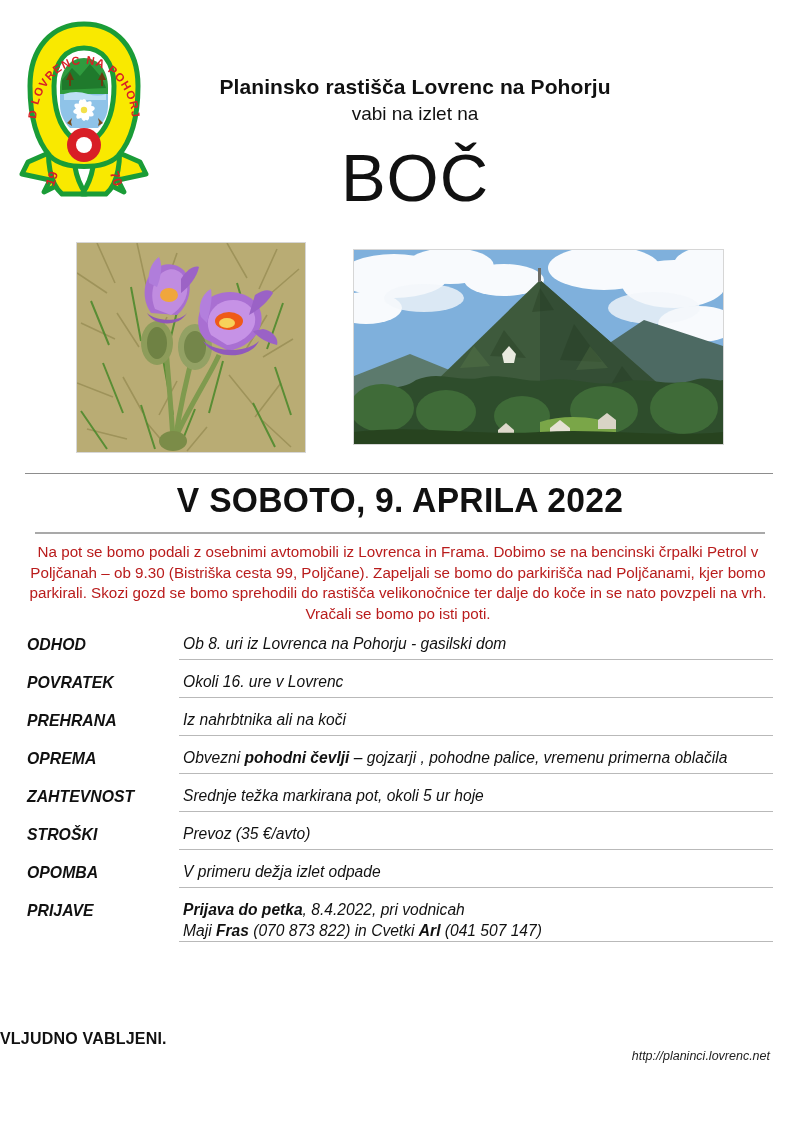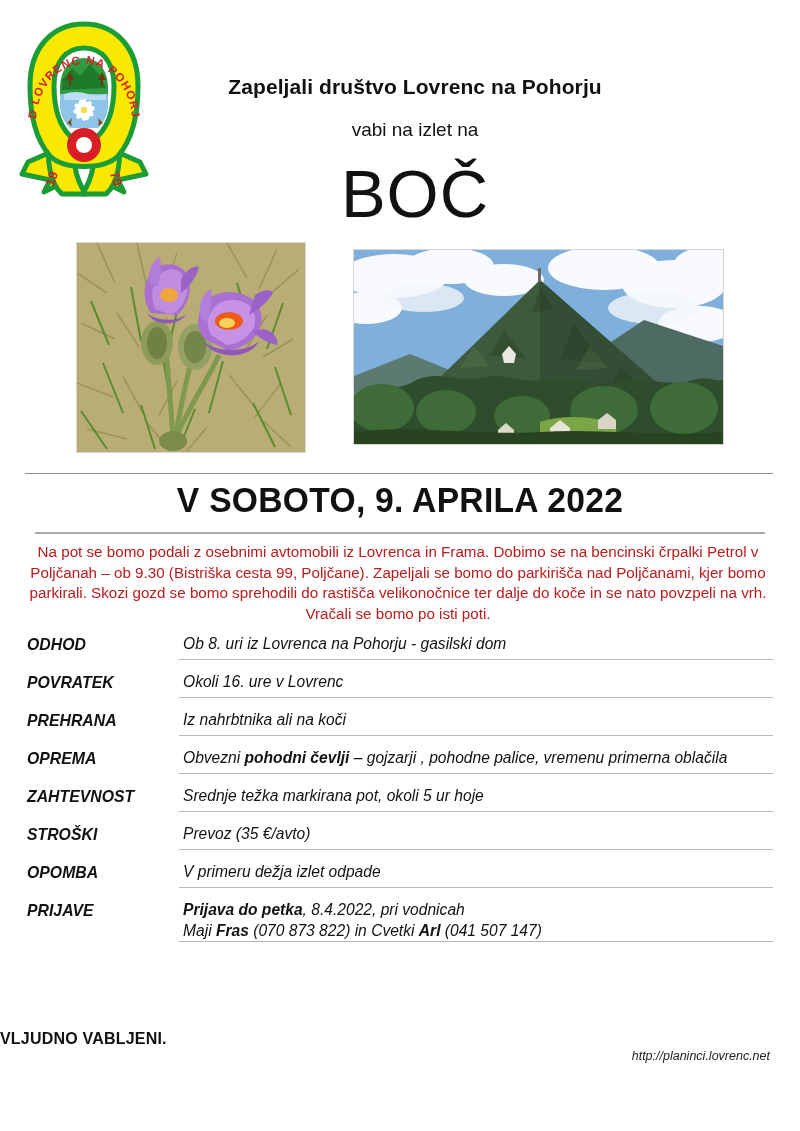--- a/index.html
+++ b/index.html
@@ -10,21 +10,21 @@
   }
   .page{position:relative;width:800px;height:1131px;}
 
   
   .header{position:absolute;left:0;top:0;width:800px;height:230px;}
   .logo{position:absolute;left:16px;top:14px;width:136px;height:200px;}
   .logo svg{display:block;width:136px;height:200px;}
 
   .title-block{position:absolute;left:155px;top:74px;width:520px;text-align:center;}
   .org-name{font-size:21px;font-weight:bold;letter-spacing:.1px;line-height:1.22;}
-  .invite{font-size:19px;font-weight:normal;line-height:1.3;margin-top:18px;}
+  .invite{font-size:19px;font-weight:normal;line-height:1.3;margin-top:2px;}
   .dest{font-size:67px;font-weight:normal;line-height:1;margin-top:18px;letter-spacing:1px;}
 
   
   .photos{position:absolute;left:0;top:240px;width:800px;height:215px;}
   .photo{position:absolute;overflow:hidden;border:1px solid #d6d6d6;background:#cfcfcf;}
   .photo-flowers{left:76px;top:2px;width:228px;height:209px;}
   .photo-mountain{left:353px;top:9px;width:369px;height:194px;}
   .photo svg{display:block;width:100%;height:100%;}
 
   
@@ -124,21 +124,21 @@
           <circle cx="68" cy="131" r="17" fill="#d81f26"></circle>
           <circle cx="68" cy="131" r="8" fill="#ffffff"></circle>
         </g>
 
         <text x="40" y="166" font-family="Liberation Sans, sans-serif" font-size="13" font-weight="bold" fill="#d81f26" transform="rotate(-72 40 166)" text-anchor="middle">19</text>
         <text x="96" y="166" font-family="Liberation Sans, sans-serif" font-size="13" font-weight="bold" fill="#d81f26" transform="rotate(72 96 166)" text-anchor="middle">70</text>
       </svg>
     </div>
 
     <div class="title-block">
-      <div class="org-name">Zapeljali društvo Lovrenc na Pohorju</div>
+      <div class="org-name">Planinsko rastišča Lovrenc na Pohorju</div>
       <div class="invite">vabi na izlet na</div>
       <div class="dest">BOČ</div>
     </div>
   </div>
 
   <div class="photos">
 
     <div class="photo photo-flowers">
       <svg viewBox="0 0 228 209" xmlns="http://www.w3.org/2000/svg" preserveAspectRatio="none">
         <rect width="228" height="209" fill="#b9ac74"></rect>

